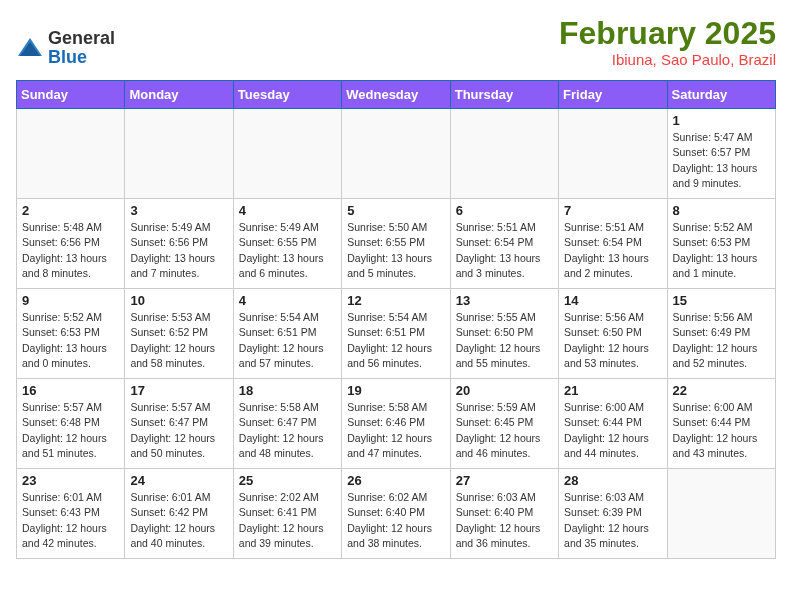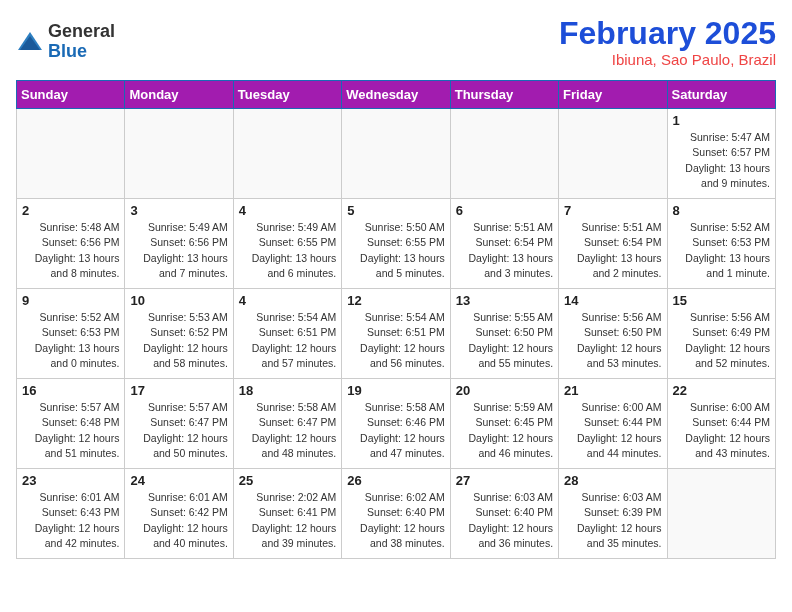--- a/index.html
+++ b/index.html
@@ -6,21 +6,21 @@
     body {
       font-family: Arial, sans-serif;
       background: #fff;
       width: 792px;
       min-height: 612px;
       padding: 16px;
     }
     .header {
       display: flex;
       justify-content: space-between;
-      align-items: center;
+      align-items: flex-end;
       margin-bottom: 12px;
     }
     .logo {
       display: flex;
       align-items: center;
       gap: 4px;
     }
     .logo-text {
       font-size: 18px;
       font-weight: bold;
@@ -31,34 +31,34 @@
     .logo-icon {
       width: 28px;
       height: 28px;
     }
     .title-block {
       text-align: right;
     }
     .month-title {
       font-size: 32px;
       font-weight: bold;
-      color: #1d4ed8;
+      color: #4d7c0f;
       line-height: 1.1;
     }
     .location {
       font-size: 15px;
       color: #ef4444;
     }
     .calendar {
       width: 100%;
       border-collapse: collapse;
       font-size: 11px;
     }
     .calendar th {
-      background: #a21caf;
+      background: #8b5cf6;
       color: #fff;
       padding: 6px 4px;
       font-size: 13px;
       font-weight: bold;
       border: 1px solid #1a6ab5;
       text-align: left;
     }
     .calendar td {
       border: 1px solid #ccc;
       vertical-align: top;
@@ -74,21 +74,20 @@
       font-size: 13px;
       font-weight: bold;
       color: #222;
       display: block;
       margin-bottom: 2px;
     }
     .day-info {
       color: #333;
       font-size: 10.5px;
       line-height: 1.45;
-      text-align: right;
     }
     tr.week-row td {
       height: 90px;
     }
   </style>
 </head>
 <body>
 
 <div class="header">
   <div class="logo">

